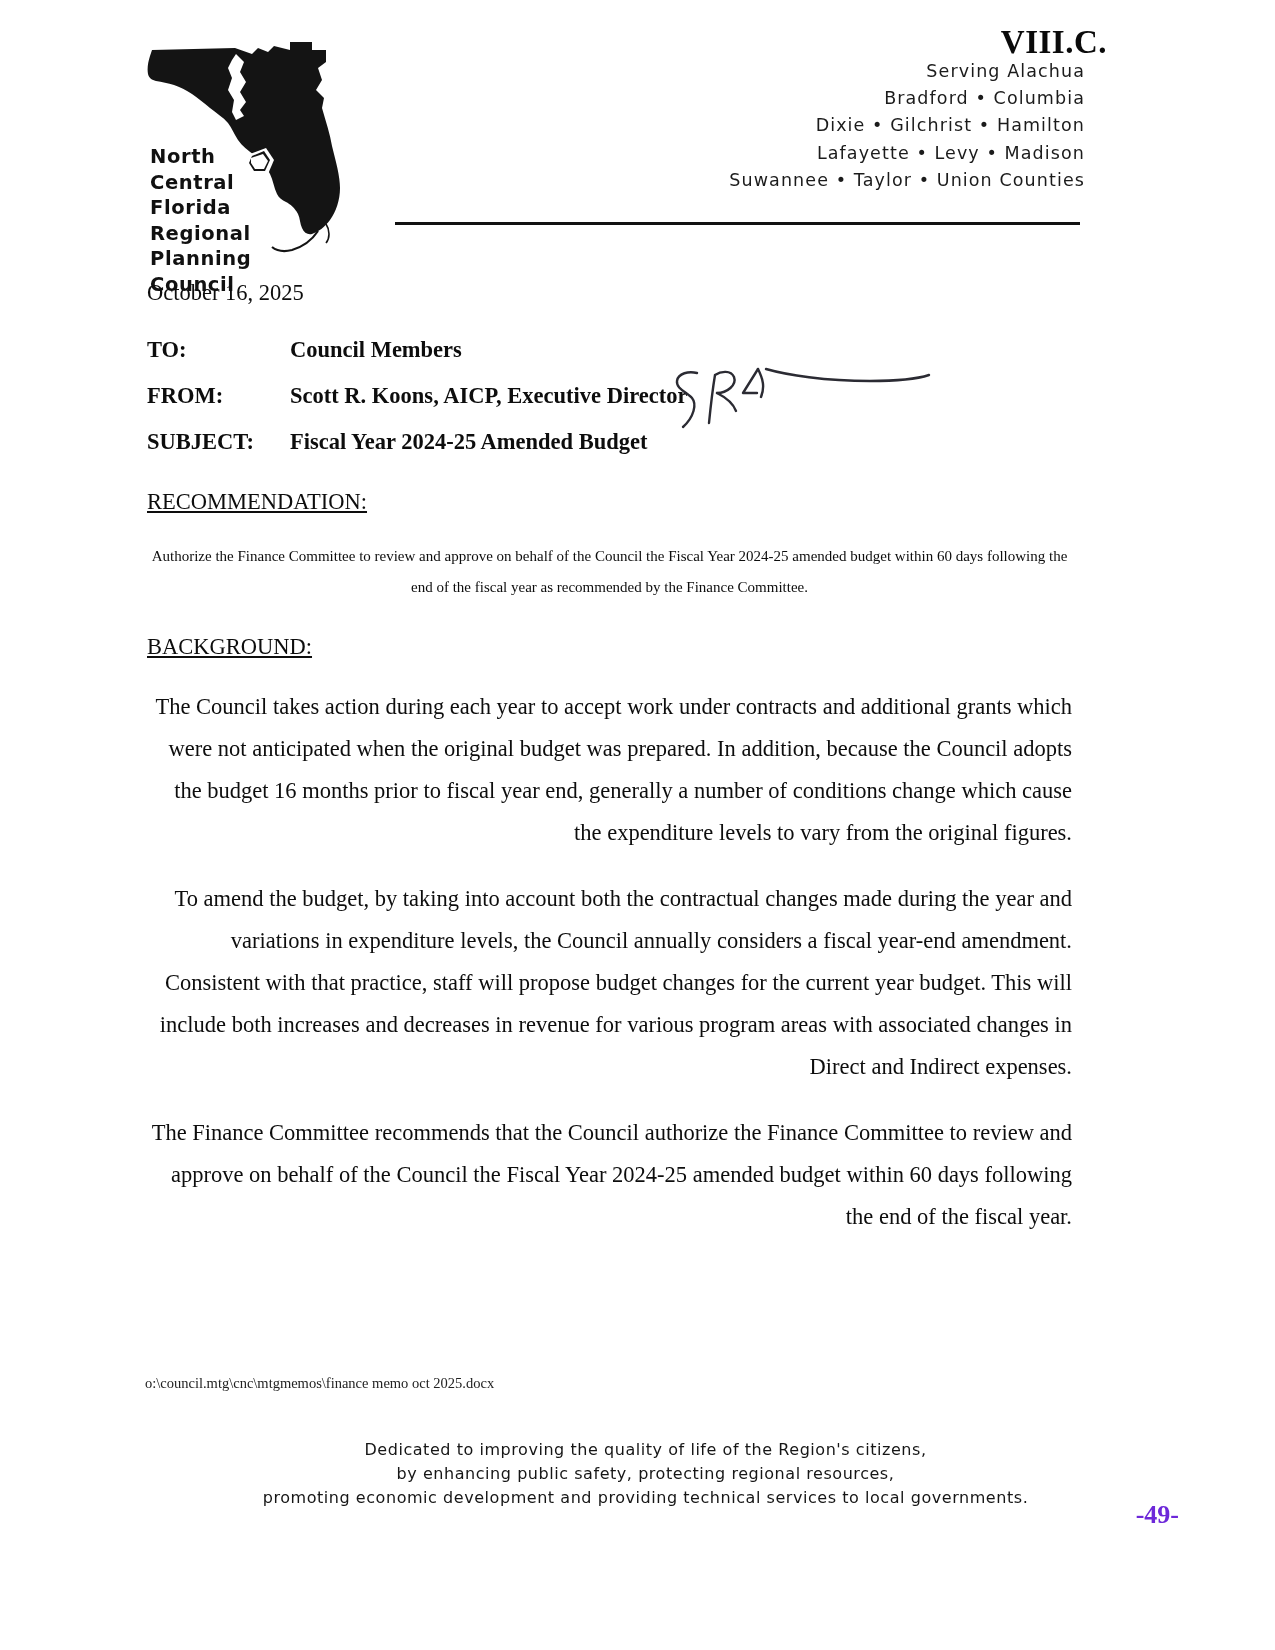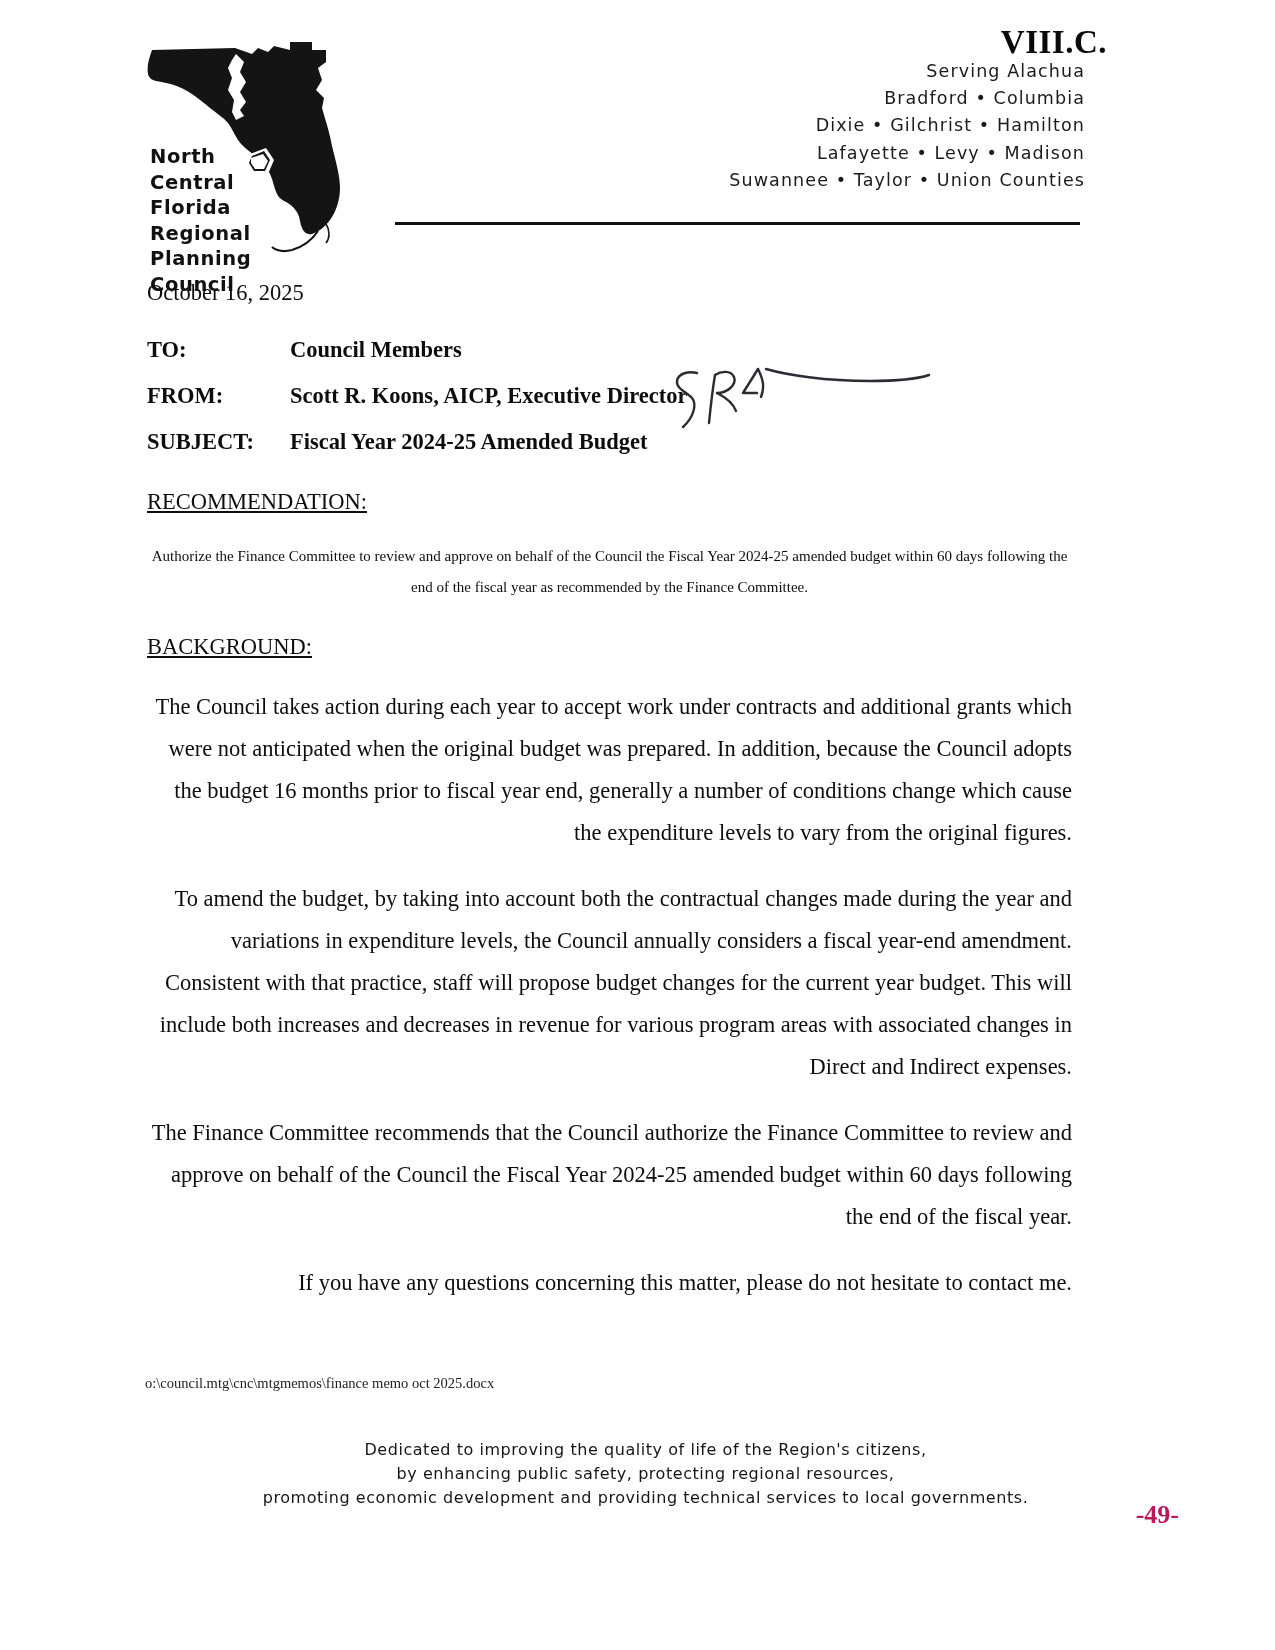--- a/index.html
+++ b/index.html
@@ -166,21 +166,21 @@
     letter-spacing: 0.55px;
     color: #161616;
   }
   .page-number {
     position: absolute;
     right: 96px;
     top: 1500px;
     font-family: "Liberation Serif", serif;
     font-weight: bold;
     font-size: 26px;
-    color: #be185d;
+    color: #6d28d9;
   }
 </style>
 </head>
 <body>
 
 <div class="page">
 
   <div class="letterhead">
 
     <div class="logo-block">
@@ -251,21 +251,20 @@
       </div>
     </div>
 
     <div class="section-head">RECOMMENDATION:</div>
     <div class="rec-text">Authorize the Finance Committee to review and approve on behalf of the Council the Fiscal Year 2024-25 amended budget within 60 days following the end of the fiscal year as recommended by the Finance Committee.</div>
 
     <div class="section-head">BACKGROUND:</div>
     <div class="para">The Council takes action during each year to accept work under contracts and additional grants which were not anticipated when the original budget was prepared.  In addition, because the Council adopts the budget 16 months prior to fiscal year end, generally a number of conditions change which cause the expenditure levels to vary from the original figures.</div>
     <div class="para">To amend the budget, by taking into account both the contractual changes made during the year and variations in expenditure levels, the Council annually considers a fiscal year-end amendment.  Consistent with that practice, staff will propose budget changes for the current year budget.  This will include both increases and decreases in revenue for various program areas with associated changes in Direct and Indirect expenses.</div>
     <div class="para">The Finance Committee recommends that the Council authorize the Finance Committee to review and approve on behalf of the Council the Fiscal Year 2024-25 amended budget within 60 days following the end of the fiscal year.</div>
-    <div class="para">If you have any questions concerning this matter, please do not hesitate to contact me.</div>
   </div>
 
   <div class="filepath">o:\council.mtg\cnc\mtgmemos\finance memo oct 2025.docx</div>
 
   <div class="tagline">
     <div>Dedicated to improving the quality of life of the Region's citizens,</div>
     <div>by enhancing public safety, protecting regional resources,</div>
     <div>promoting economic development and providing technical services to local governments.</div>
   </div>
 

